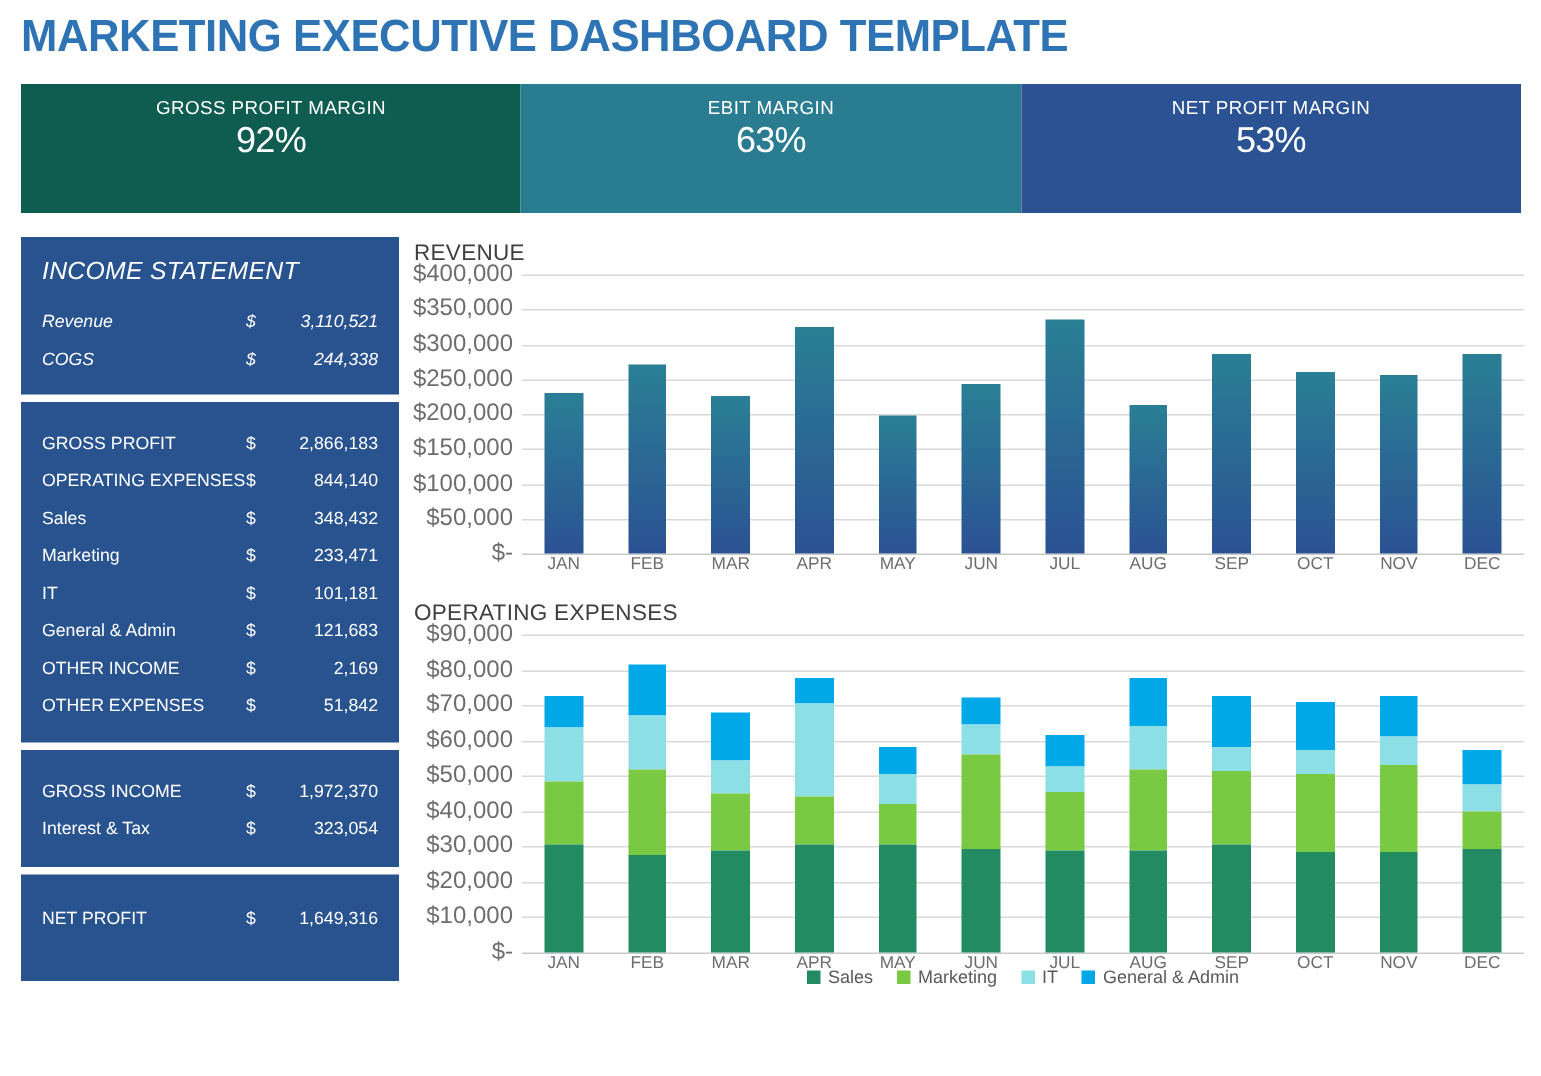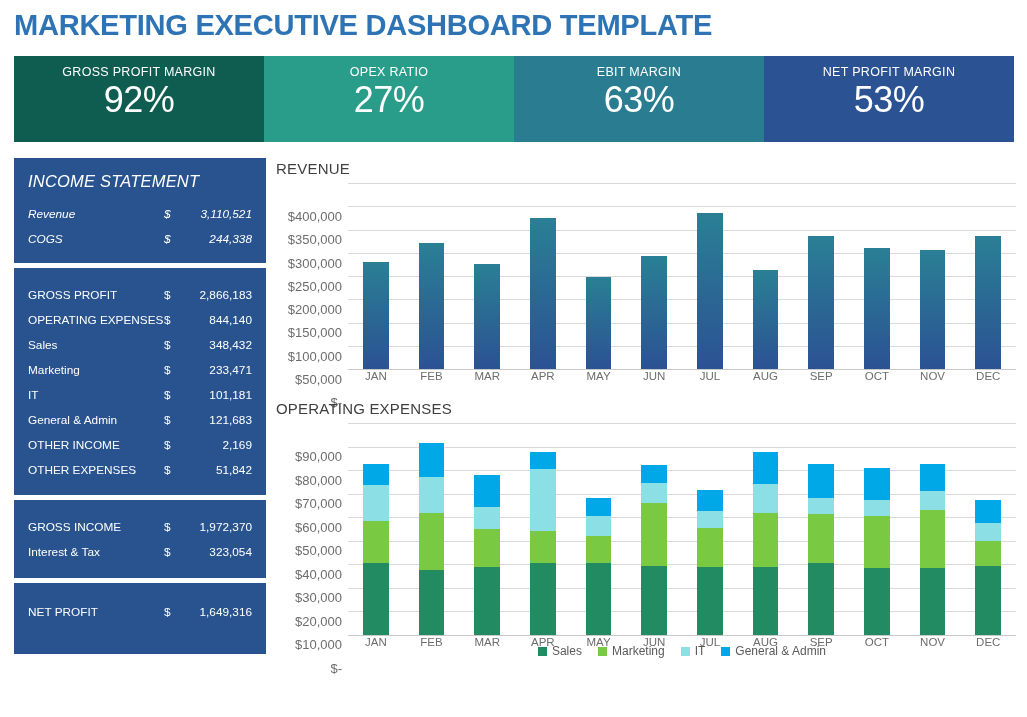--- a/index.html
+++ b/index.html
@@ -32,21 +32,21 @@
     flex: 1 1 0; height: 86px;
     display: flex; flex-direction: column;
     align-items: center; justify-content: flex-start;
     color: #ffffff;
   }
   .kpi-label {
     font-size: 12.5px; letter-spacing: 0.3px;
     margin-top: 9px; white-space: nowrap;
   }
   .kpi-value {
-    font-size: 36px; line-height: 1.05; margin-top: 2px;
+    font-size: 24px; line-height: 1.05; margin-top: 2px;
     font-weight: 400; letter-spacing: -0.5px;
   }
 
   
   .is-wrap { position: absolute; left: 14px; top: 158px; width: 252px; }
   .is-panel { background: #28538f; color: #ffffff; padding: 0 14px; }
   .is-panel.p1 { padding-top: 14px; padding-bottom: 12px; }
   .is-panel.p2 { margin-top: 5px; padding-top: 14px; padding-bottom: 13px; }
   .is-panel.p3 { margin-top: 5px; padding-top: 14px; padding-bottom: 14px; }
   .is-panel.p4 { margin-top: 5px; padding-top: 16px; padding-bottom: 30px; }
@@ -73,21 +73,21 @@
     position: relative; width: 100%;
   }
   #revenue-plot { height: 186px; }
   #opex-plot { height: 212px; }
 
   .y-axis {
     position: absolute; left: 0; top: 0; width: 72px; height: 100%;
   }
   .y-tick {
     position: absolute; right: 6px; transform: translateY(-50%);
-    font-size: 13px; color: #6d6d6d; white-space: nowrap; margin-top: 33px;
+    font-size: 16px; color: #6d6d6d; white-space: nowrap;
   }
   .grid-area {
     position: absolute; left: 72px; right: 0; top: 0; bottom: 0;
   }
   .gridline {
     position: absolute; left: 0; right: 0; height: 1px;
     background: #d9d9d9;
   }
   .gridline.base { background: #c9c9c9; }
 
@@ -133,24 +133,20 @@
 <body>
 
 <div id="root">
 
   <div class="dash-title">MARKETING EXECUTIVE DASHBOARD TEMPLATE</div>
 
   <div class="kpi-row">
       <div class="kpi-card" style="background: rgb(15, 92, 80);">
         <div class="kpi-label">GROSS PROFIT MARGIN</div>
         <div class="kpi-value">92%</div>
-      </div>
-      <div class="kpi-card" style="background: rgb(42, 157, 138);">
-        <div class="kpi-label">OPEX RATIO</div>
-        <div class="kpi-value">27%</div>
       </div>
       <div class="kpi-card" style="background: rgb(42, 125, 144);">
         <div class="kpi-label">EBIT MARGIN</div>
         <div class="kpi-value">63%</div>
       </div>
       <div class="kpi-card" style="background: rgb(43, 82, 147);">
         <div class="kpi-label">NET PROFIT MARGIN</div>
         <div class="kpi-value">53%</div>
       </div>
     </div>

